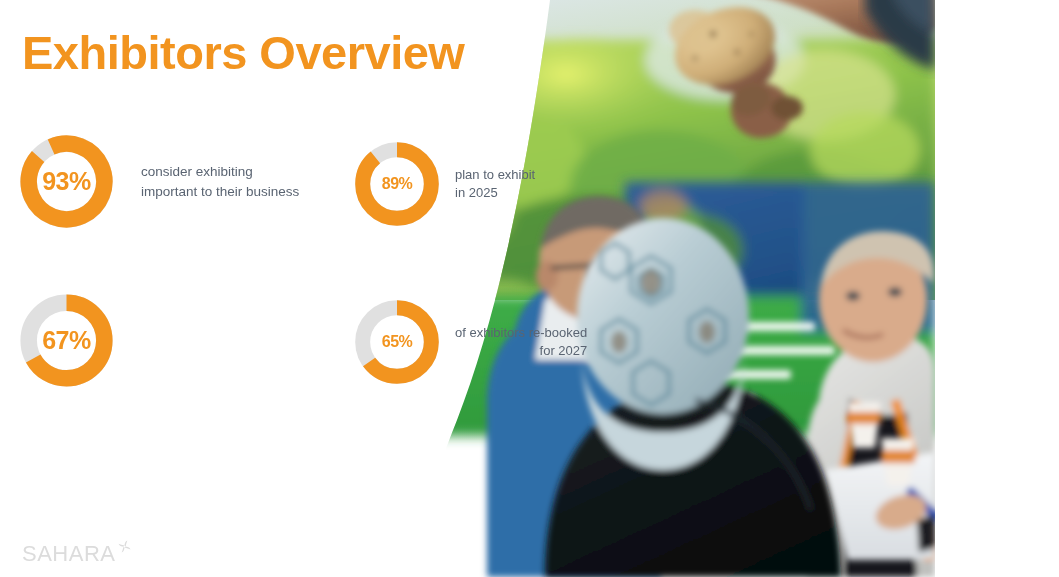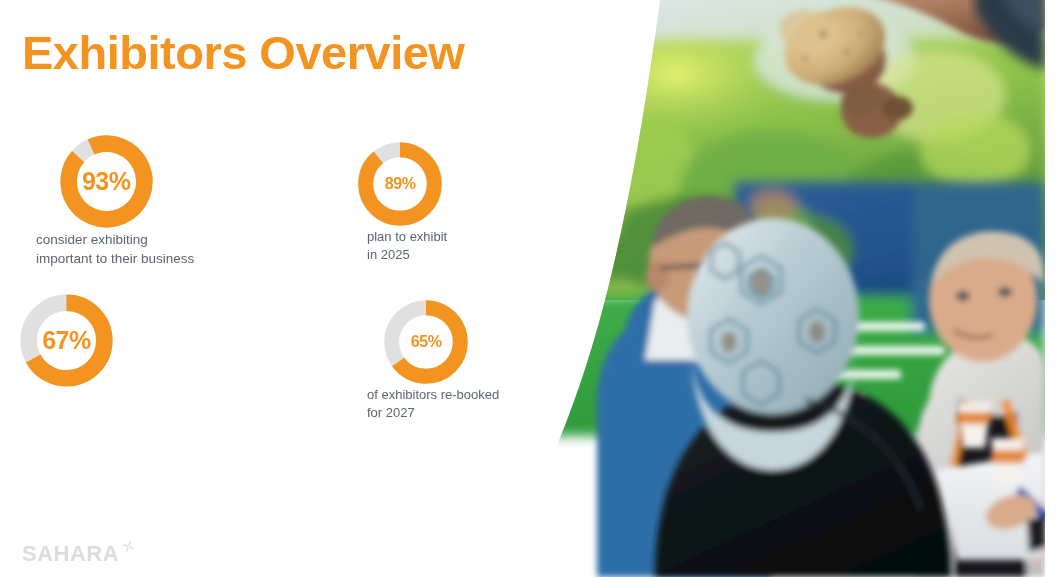--- a/index.html
+++ b/index.html
@@ -10,21 +10,21 @@
   body {
     width: 1059px;
     height: 577px;
     overflow: hidden;
     font-family: "Liberation Sans", sans-serif;
     position: relative;
   }
 
   #slide {
     position: relative;
-    width: 1045px;
+    width: 935px;
     height: 577px;
     background: #ffffff;
     overflow: hidden;
   }
 
   
   #photo-panel {
     position: absolute;
     top: 0;
     right: 0;
@@ -49,47 +49,46 @@
     color: #F2941F;
     line-height: 1.05;
     white-space: nowrap;
   }
 
   
   .stat {
     position: absolute;
     display: flex;
     align-items: center;
-    flex-direction: column;
   }
   #stat-0 { left: 18px;  top: 133px; }
   #stat-1 { left: 353px; top: 140px; }
   #stat-2 { left: 18px;  top: 292px; justify-content: space-between; }
-  #stat-3 { left: 353px; top: 298px; }
+  #stat-3 { left: 353px; top: 298px; text-align: right; }
 
   .donut-wrap {
     position: relative;
     flex: 0 0 auto;
   }
   .donut-svg { display: block; }
   .donut-value {
     position: absolute;
     left: 0; top: 0;
     width: 100%; height: 100%;
     display: flex;
     align-items: center;
     justify-content: center;
     font-size: 25px;
     font-weight: bold;
     color: #F2941F;
     letter-spacing: -0.5px;
   }
 
   .stat-label {
-    margin-left: 18px;
+    margin-left: 26px;
     font-size: 13.5px;
     line-height: 1.42;
     color: #5A6472;
     white-space: pre-line;
     max-width: 230px;
   }
 
   
   #stat-1 .donut-value, #stat-3 .donut-value { font-size: 16px; }
   #stat-1 .stat-label, #stat-3 .stat-label { margin-left: 14px; font-size: 13px; }
@@ -98,21 +97,21 @@
   #footer-logo {
     position: absolute;
     left: 22px;
     bottom: 12px;
     display: flex;
     align-items: flex-start;
     color: #DCDCDC;
   }
   #logo-wordmark {
     font-size: 22px;
-    font-weight: bold;
+    font-weight: normal;
     letter-spacing: 0.5px;
     color: #DCDCDC;
     line-height: 1;
   }
   #logo-mark {
     margin-left: 2px;
     margin-top: -4px;
     display: block;
   }
 </style>

